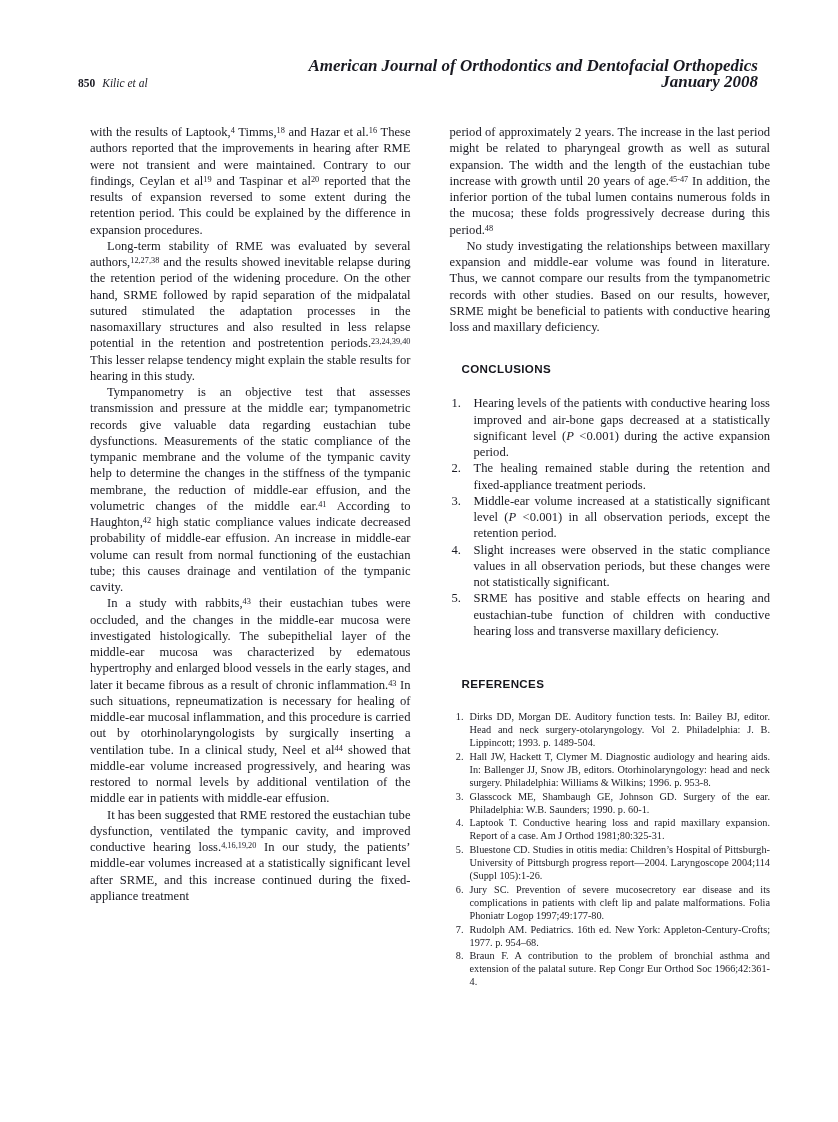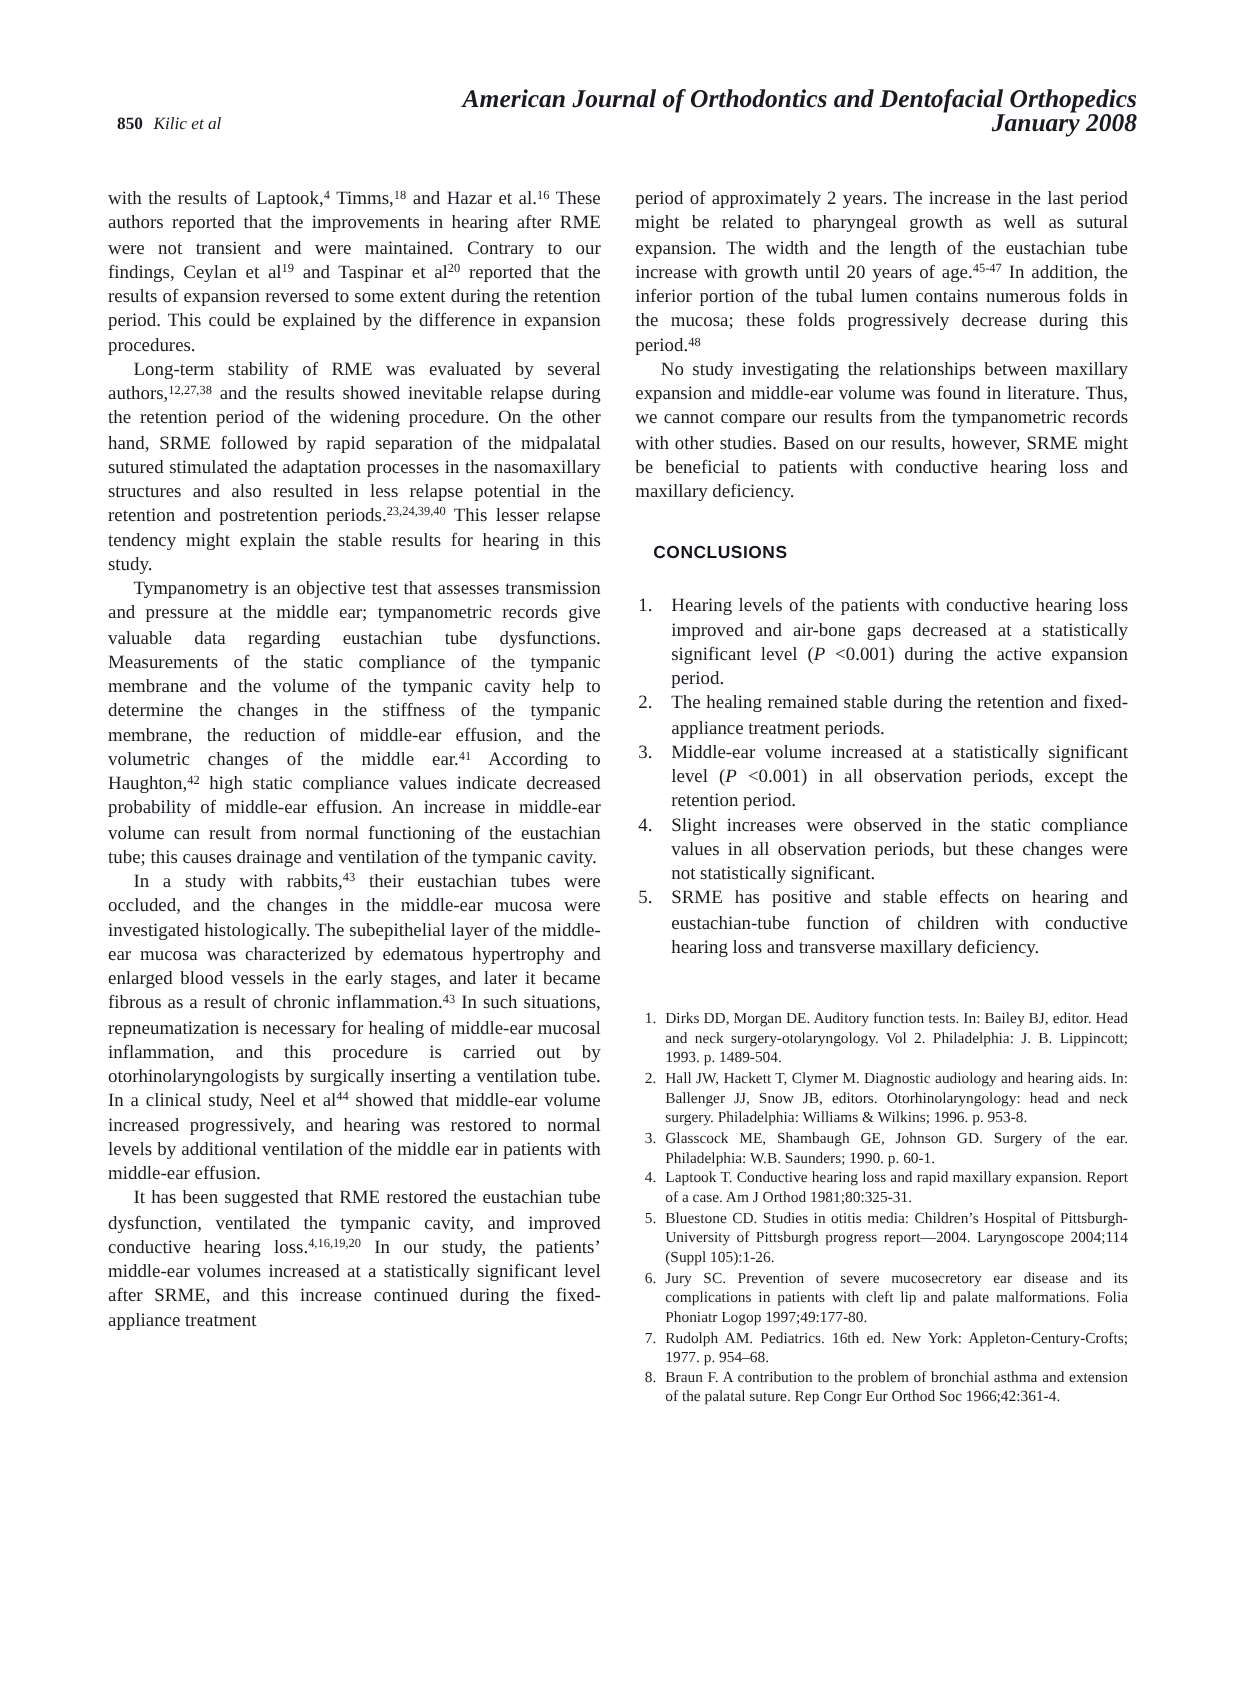--- a/index.html
+++ b/index.html
@@ -49,26 +49,26 @@
     text-align: right;
     font-style: italic;
     font-size: 17px;
     line-height: 15.5px;
     font-weight: bold;
   }
 
   
   .columns {
     position: absolute;
-    left: 72px;
+    left: 90px;
     top: 124px;
     width: 680px;
     height: 945px;
     display: flex;
-    gap: 23px;
+    gap: 39px;
   }
   .col {
     width: 328.5px;
   }
 
   p.body {
     margin: 0;
     font-size: 12.6px;
     line-height: 16.25px;
     text-align: justify;
@@ -179,20 +179,21 @@
       <div class="sp-after-conclusions"></div>
       <ol class="conclusions">
           <li><span class="num">1.</span>Hearing levels of the patients with conductive hearing loss improved and air-bone gaps decreased at a statistically significant level (<i>P</i> &lt;0.001) during the active expansion period.</li>
           <li><span class="num">2.</span>The healing remained stable during the retention and fixed-appliance treatment periods.</li>
           <li><span class="num">3.</span>Middle-ear volume increased at a statistically significant level (<i>P</i> &lt;0.001) in all observation periods, except the retention period.</li>
           <li><span class="num">4.</span>Slight increases were observed in the static compliance values in all observation periods, but these changes were not statistically significant.</li>
           <li><span class="num">5.</span>SRME has positive and stable effects on hearing and eustachian-tube function of children with conductive hearing loss and transverse maxillary deficiency.</li>
         </ol>
 
       <div class="sp-before-references"></div>
+      <h2 class="section">REFERENCES</h2>
       <div class="sp-after-references"></div>
       <ol class="refs">
           <li><span class="num">1.</span><span>Dirks DD, Morgan DE. Auditory function tests. In: Bailey BJ, editor. Head and neck surgery-otolaryngology. Vol 2. Philadelphia: J. B. Lippincott; 1993. p. 1489-504.</span></li>
           <li><span class="num">2.</span><span>Hall JW, Hackett T, Clymer M. Diagnostic audiology and hearing aids. In: Ballenger JJ, Snow JB, editors. Otorhinolaryngology: head and neck surgery. Philadelphia: Williams &amp; Wilkins; 1996. p. 953-8.</span></li>
           <li><span class="num">3.</span><span>Glasscock ME, Shambaugh GE, Johnson GD. Surgery of the ear. Philadelphia: W.B. Saunders; 1990. p. 60-1.</span></li>
           <li><span class="num">4.</span><span>Laptook T. Conductive hearing loss and rapid maxillary expansion. Report of a case. Am J Orthod 1981;80:325-31.</span></li>
           <li><span class="num">5.</span><span>Bluestone CD. Studies in otitis media: Children’s Hospital of Pittsburgh-University of Pittsburgh progress report—2004. Laryngoscope 2004;114 (Suppl 105):1-26.</span></li>
           <li><span class="num">6.</span><span>Jury SC. Prevention of severe mucosecretory ear disease and its complications in patients with cleft lip and palate malformations. Folia Phoniatr Logop 1997;49:177-80.</span></li>
           <li><span class="num">7.</span><span>Rudolph AM. Pediatrics. 16th ed. New York: Appleton-Century-Crofts; 1977. p. 954–68.</span></li>
           <li><span class="num">8.</span><span>Braun F. A contribution to the problem of bronchial asthma and extension of the palatal suture. Rep Congr Eur Orthod Soc 1966;42:361-4.</span></li>

